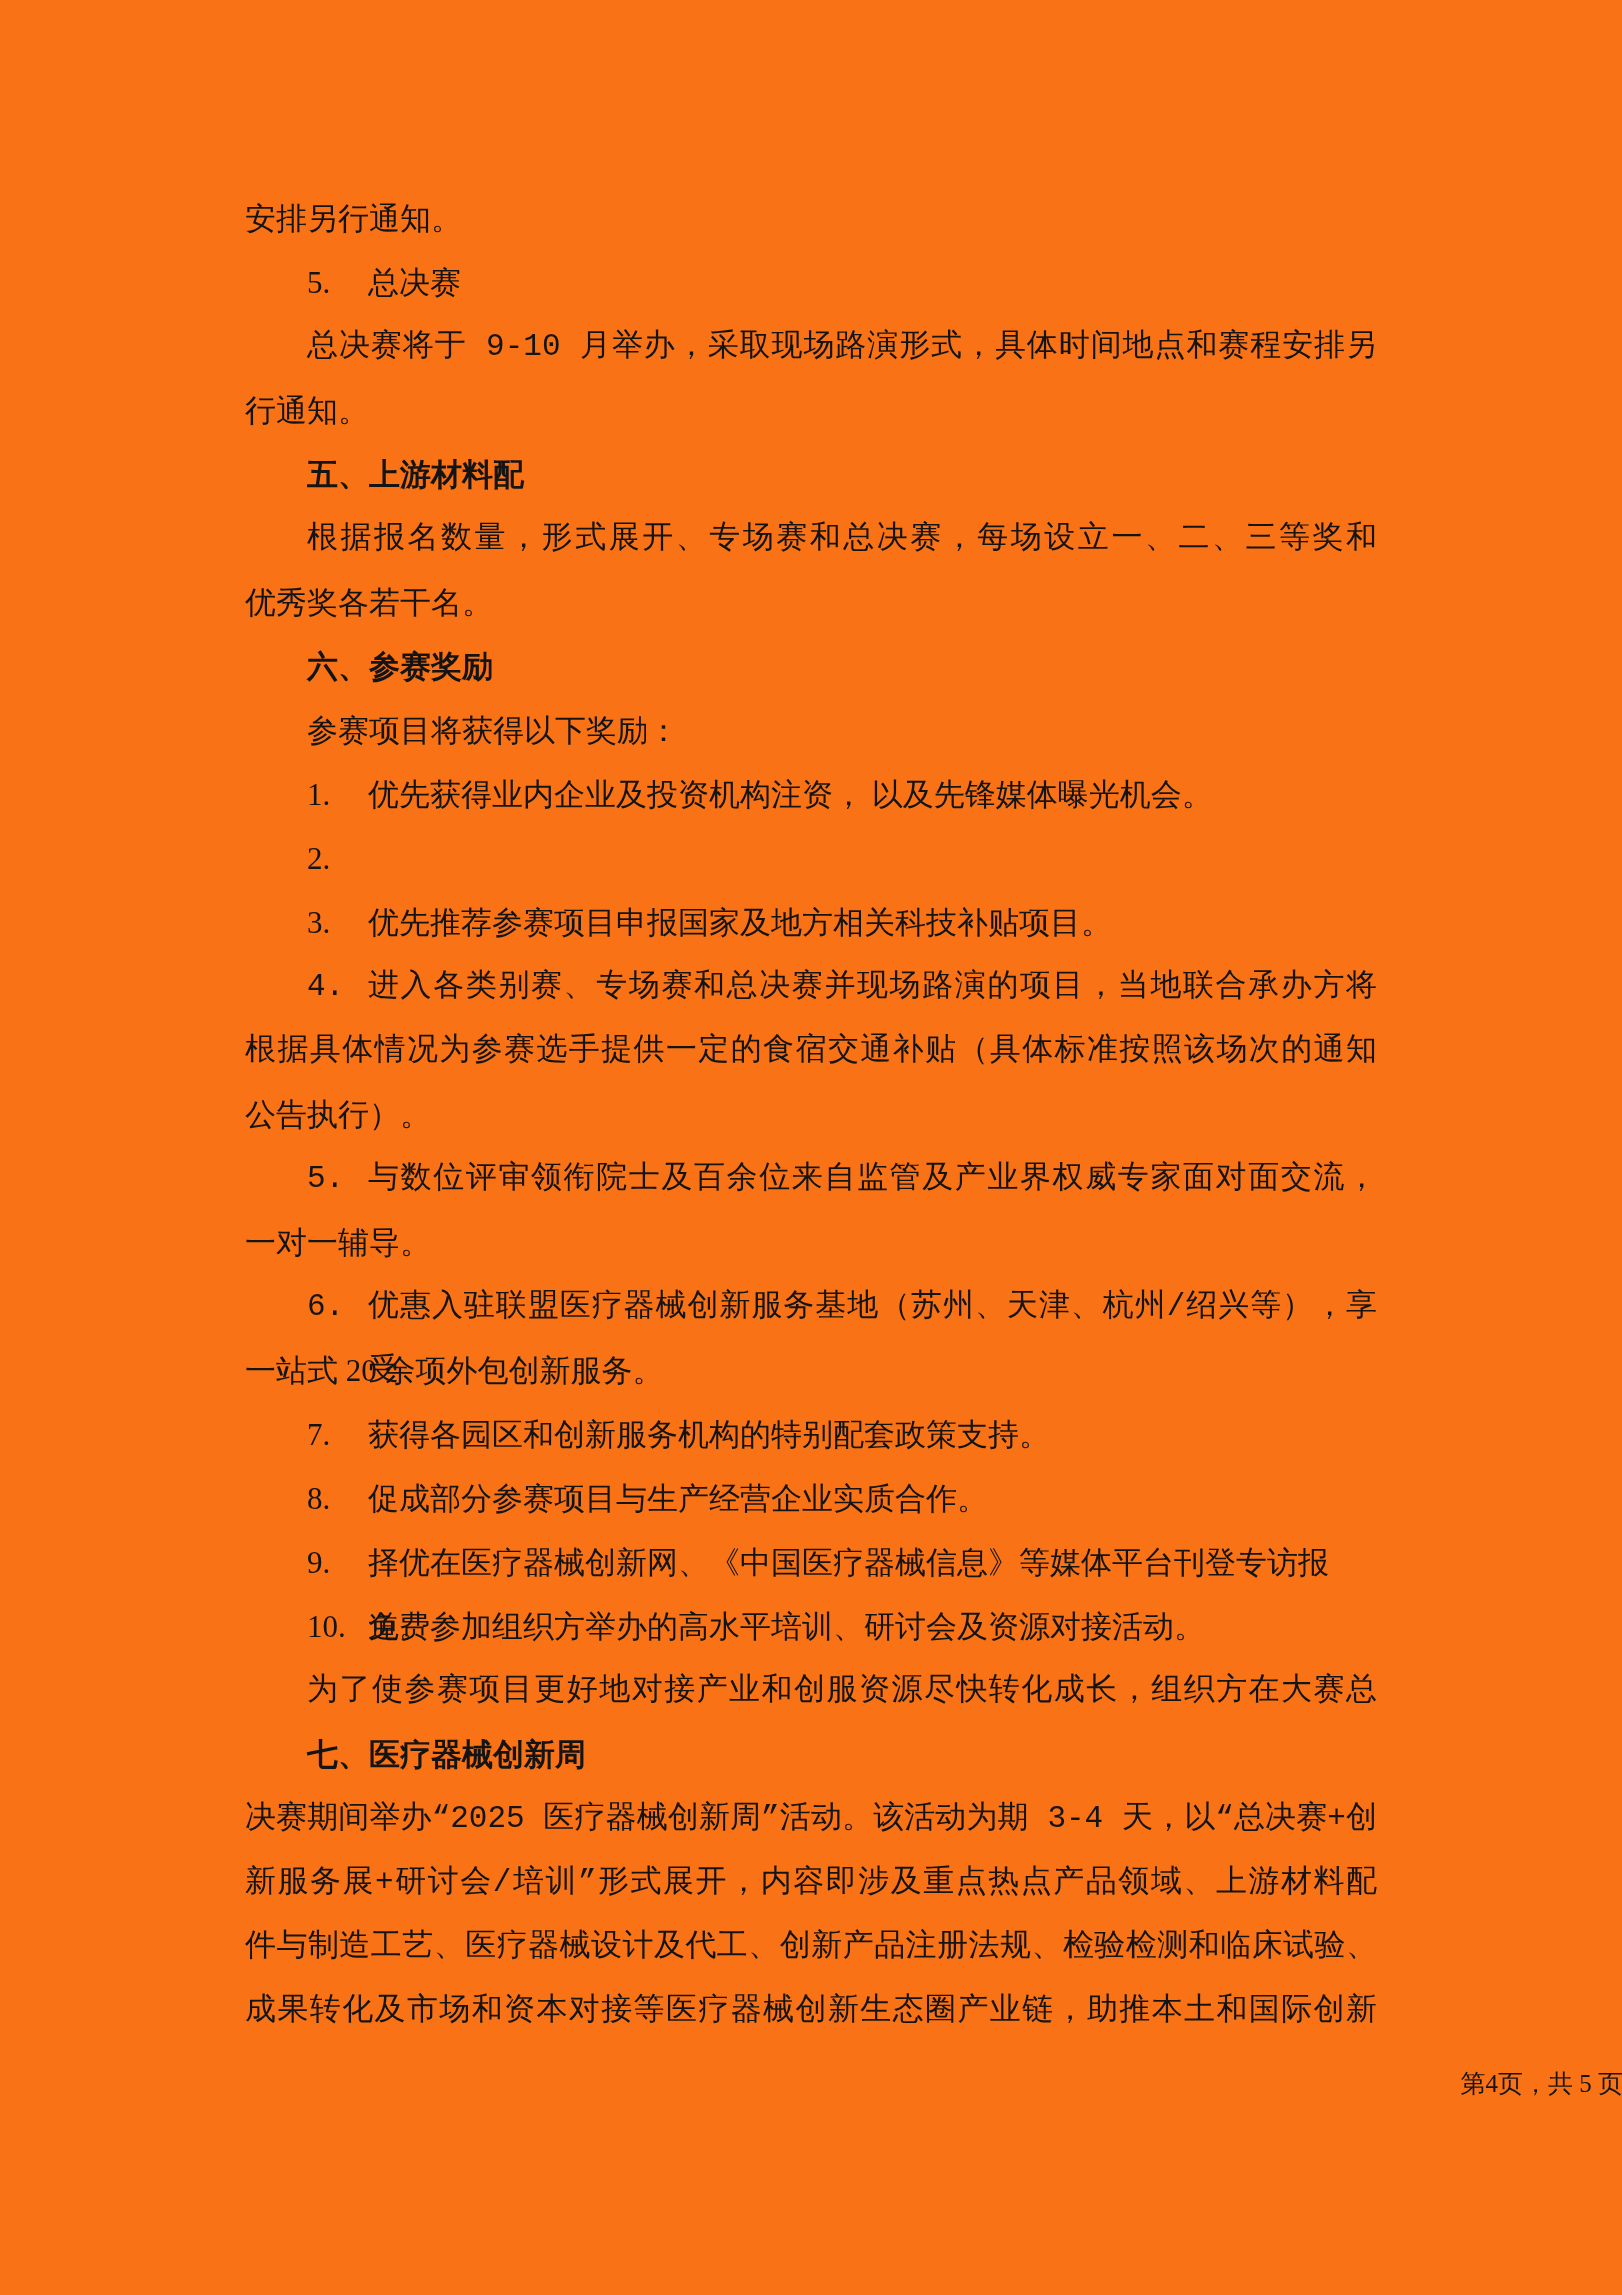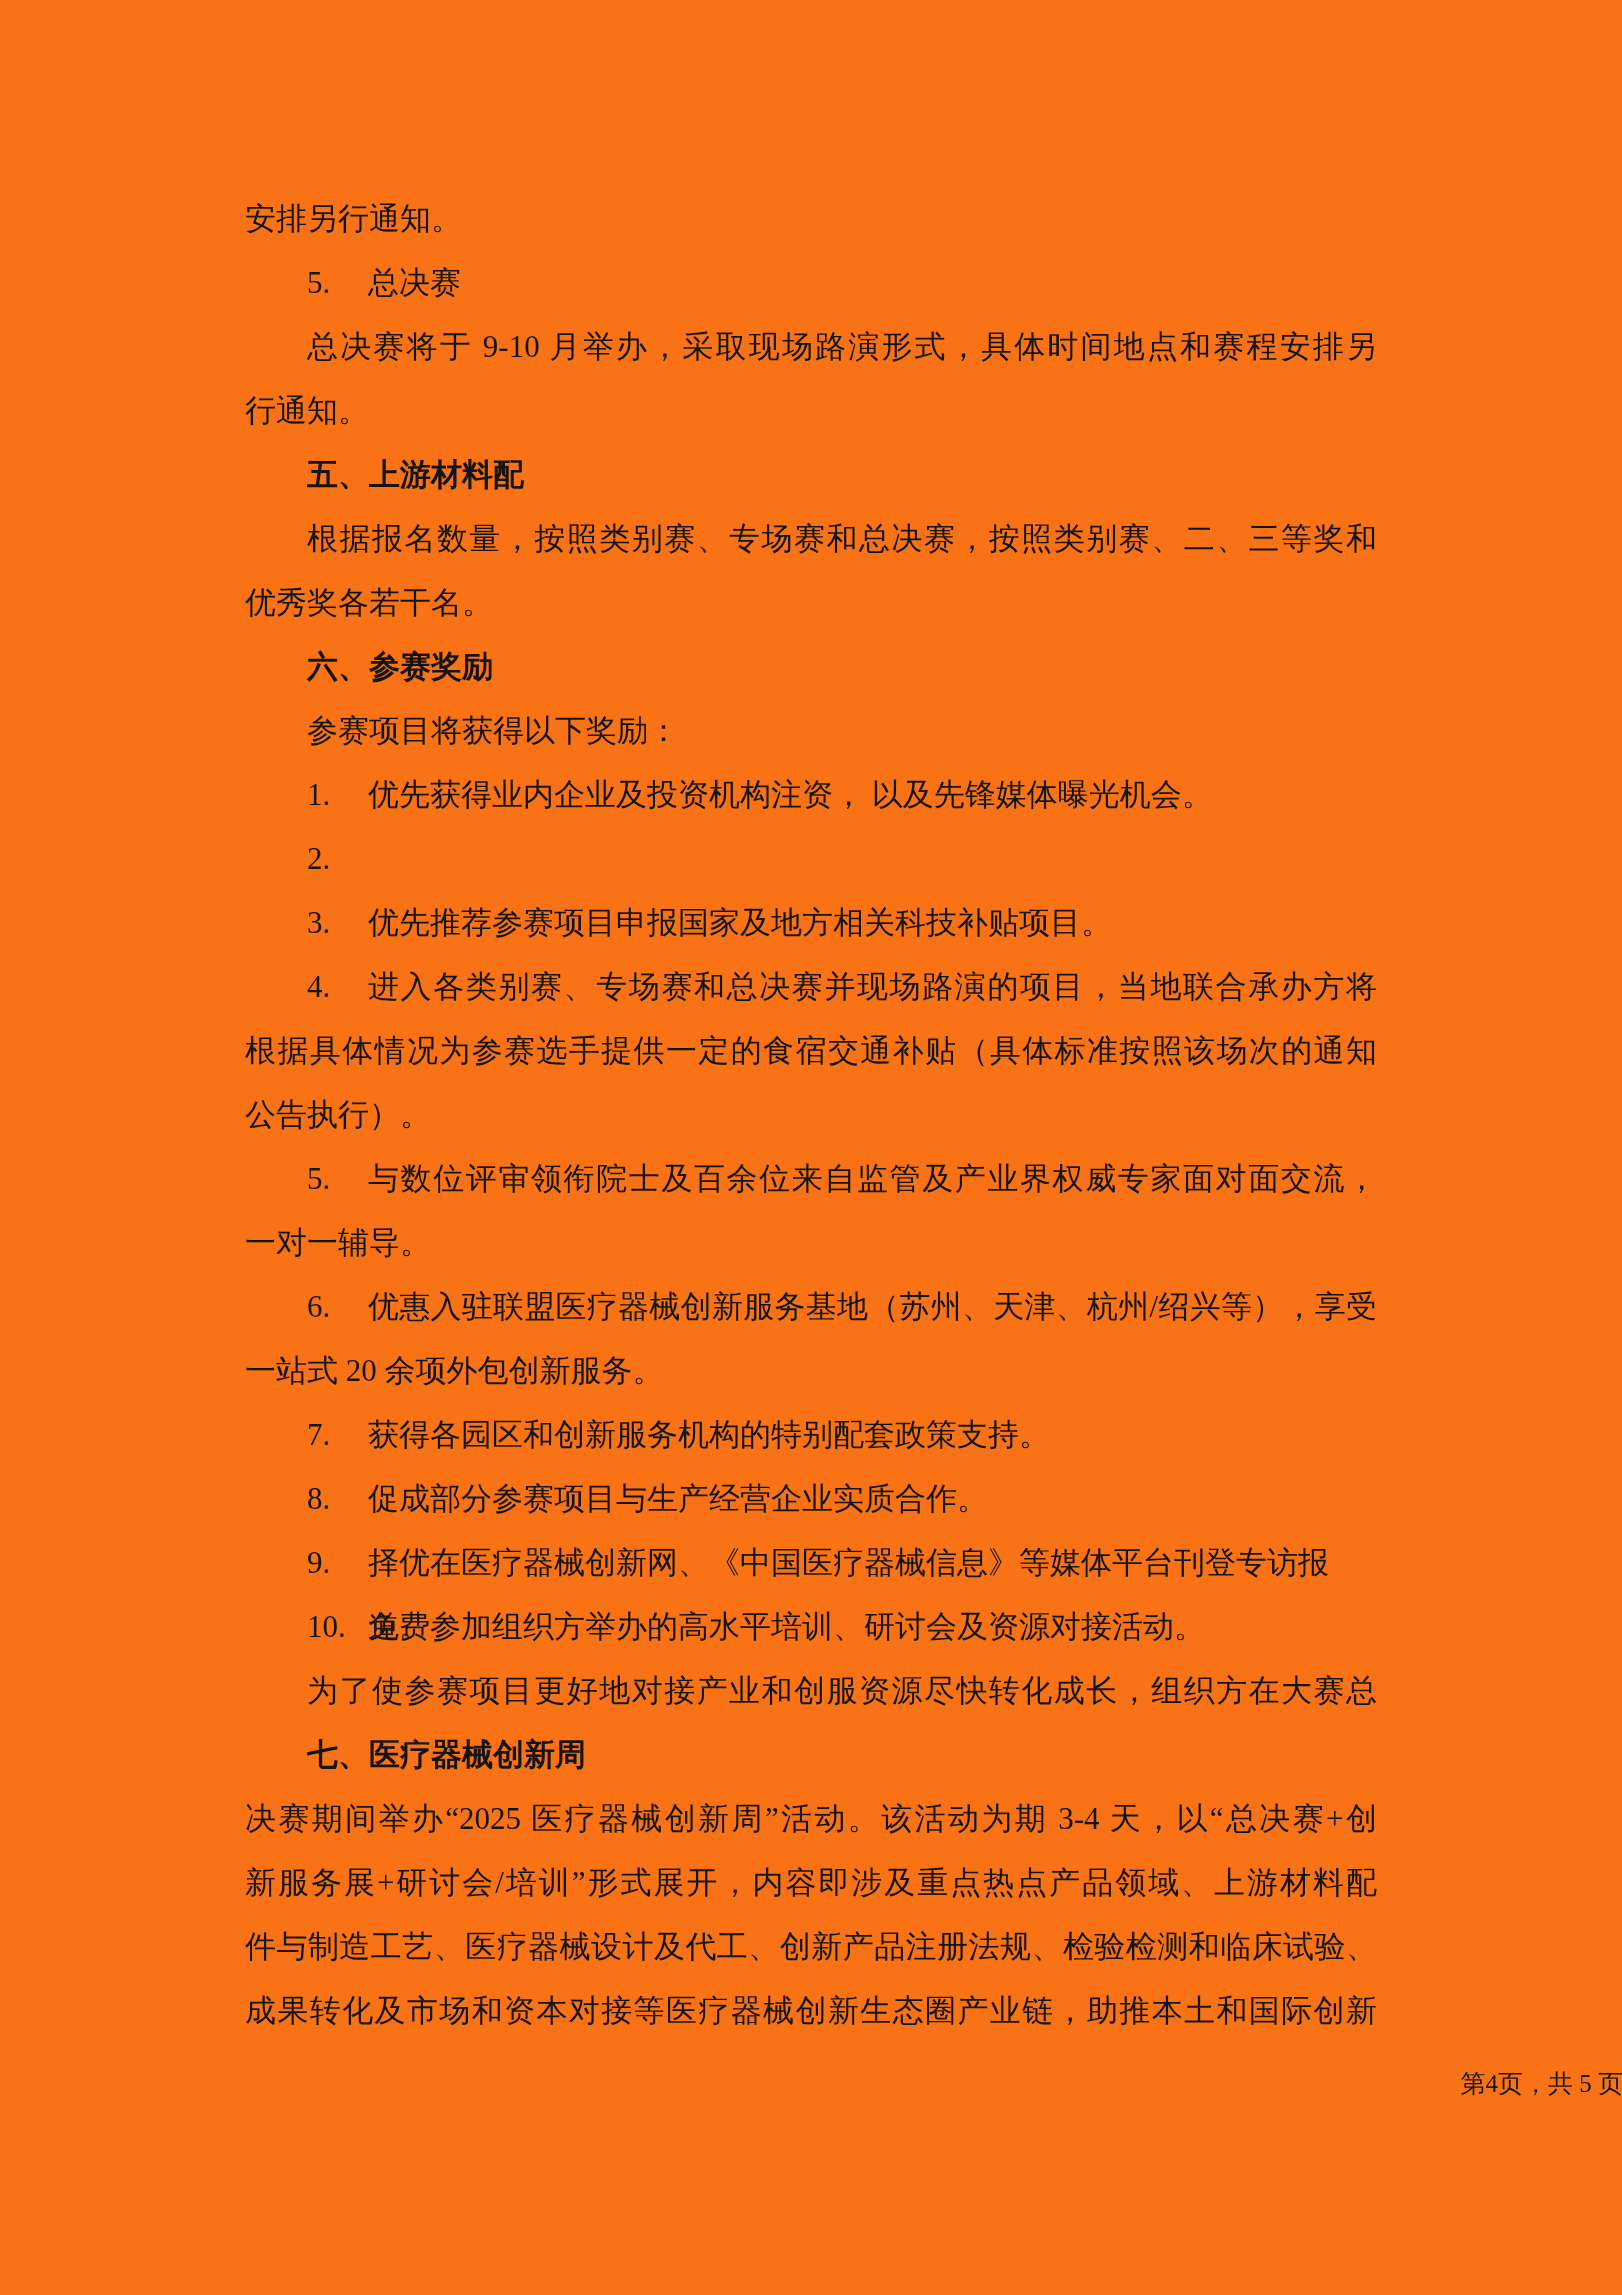--- a/index.html
+++ b/index.html
@@ -26,20 +26,21 @@
     height: 64px;
     line-height: 64px;
     font-size: 31px;
     white-space: normal;
     overflow: visible;
   }
   
   .line.j {
     text-align: justify;
     text-align-last: justify;
+    font-family: Liberation Mono, monospace;
   }
   
   .line.indent {
     padding-left: 62px;
   }
   
   .line.heading {
     padding-left: 62px;
     font-family: "Liberation Sans", "DejaVu Sans", sans-serif;
     font-weight: bold;
@@ -71,21 +72,21 @@
 </head>
 <body>
 
 <div class="page">
   <div id="doc">
       <div class="line">安排另行通知。</div>
       <div class="line numline"><span class="num">5.</span><span>总决赛</span></div>
       <div class="line indent j">总决赛将于 9-10 月举办，采取现场路演形式，具体时间地点和赛程安排另</div>
       <div class="line">行通知。</div>
       <div class="line heading">五、上游材料配</div>
-      <div class="line indent j">根据报名数量，按照类别赛、专场赛和总决赛，按照类别赛、二、三等奖和</div>
+      <div class="line indent j">根据报名数量，形式展开、专场赛和总决赛，每场设立一、二、三等奖和</div>
       <div class="line">优秀奖各若干名。</div>
       <div class="line heading">六、参赛奖励</div>
       <div class="line indent">参赛项目将获得以下奖励：</div>
       <div class="line numline"><span class="num">1.</span><span>优先获得业内企业及投资机构注资， 以及先锋媒体曝光机会。</span></div>
       <div class="line numline"><span class="num">2.</span></div>
       <div class="line numline"><span class="num">3.</span><span>优先推荐参赛项目申报国家及地方相关科技补贴项目。</span></div>
       <div class="line numline j"><span class="num">4.</span><span>进入各类别赛、专场赛和总决赛并现场路演的项目，当地联合承办方将</span></div>
       <div class="line j">根据具体情况为参赛选手提供一定的食宿交通补贴（具体标准按照该场次的通知</div>
       <div class="line">公告执行）。</div>
       <div class="line numline j"><span class="num">5.</span><span>与数位评审领衔院士及百余位来自监管及产业界权威专家面对面交流，</span></div>

